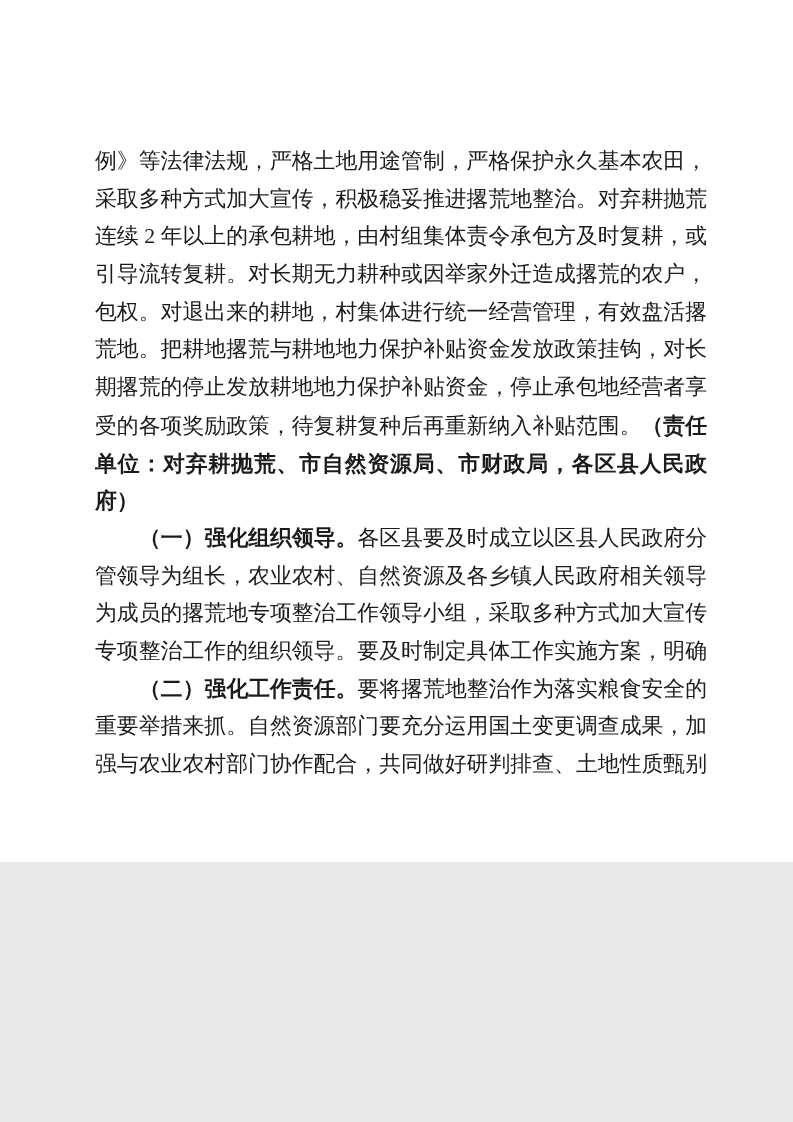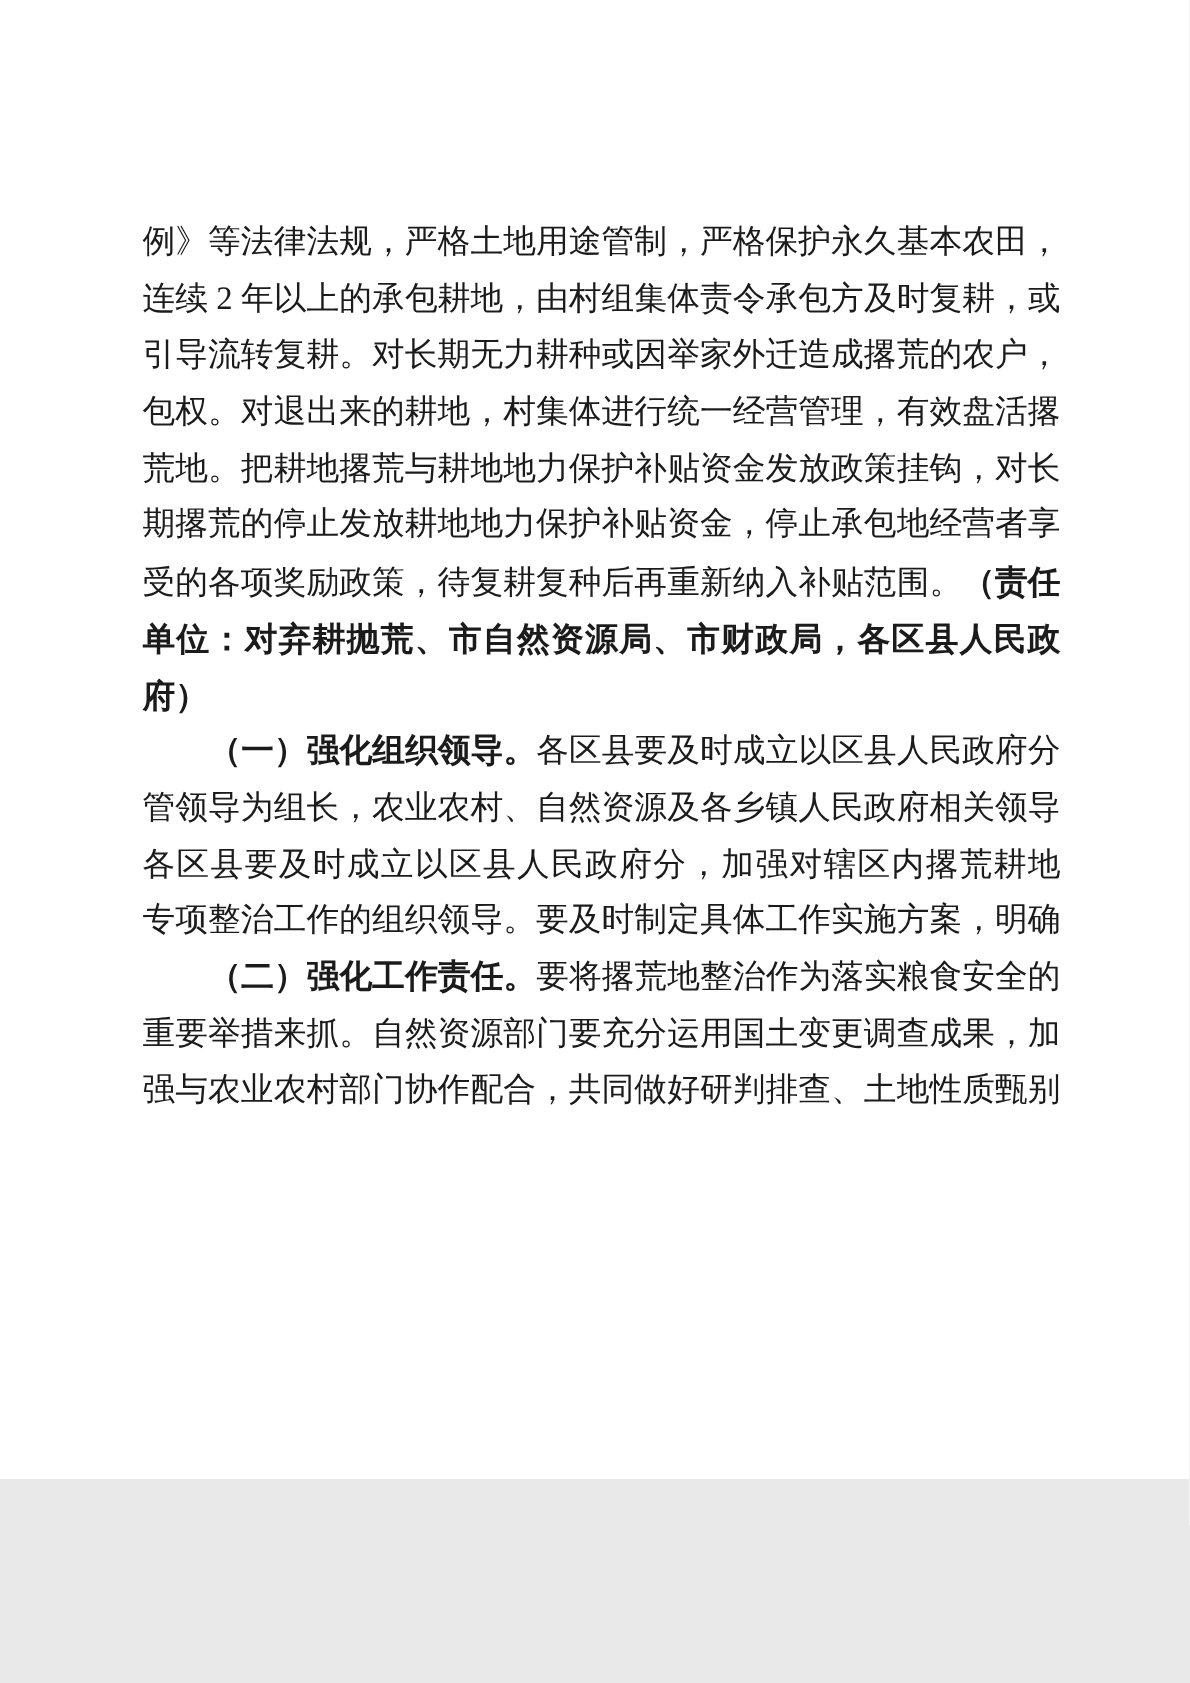--- a/index.html
+++ b/index.html
@@ -3,21 +3,21 @@
 <meta charset="utf-8">
 <style>
   html, body {
     margin: 0;
     padding: 0;
     background: #e9e9e9;
   }
   .page {
     position: relative;
     width: 793px;
-    height: 986px;
+    height: 862px;
     background: #ffffff;
     overflow: hidden;
     font-family: "Liberation Serif", serif;
     color: #1b1b1b;
   }
   .doc-body {
     position: absolute;
     left: 95px;
     top: 143px;
     width: 612px;
@@ -62,30 +62,31 @@
     font-family: "Liberation Serif", serif;
     color: #ec4899;
   }
 </style>
 </head>
 <body>
 
 <div class="page">
   <div class="doc-body">
       <div class="line"><span class="seg-body">例》等法律法规，严格土地用途管制，严格保护永久基本农田，</span></div>
+      <div class="line"><span class="seg-body">采取多种方式加大宣传，积极稳妥推进撂荒地整治。对弃耕抛荒</span></div>
       <div class="line"><span class="seg-body">连续 2 年以上的承包耕地，由村组集体责令承包方及时复耕，或</span></div>
       <div class="line"><span class="seg-body">引导流转复耕。对长期无力耕种或因举家外迁造成撂荒的农户，</span></div>
       <div class="line"><span class="seg-body">包权。对退出来的耕地，村集体进行统一经营管理，有效盘活撂</span></div>
       <div class="line"><span class="seg-body">荒地。把耕地撂荒与耕地地力保护补贴资金发放政策挂钩，对长</span></div>
       <div class="line"><span class="seg-body">期撂荒的停止发放耕地地力保护补贴资金，停止承包地经营者享</span></div>
       <div class="line"><span class="seg-body">受的各项奖励政策，待复耕复种后再重新纳入补贴范围。</span><span class="seg-hei">（责任</span></div>
       <div class="line"><span class="seg-hei">单位：对弃耕抛荒、市自然资源局、市财政局，各区县人民政</span></div>
       <div class="line no-justify"><span class="seg-hei">府）</span></div>
       <div class="line indent"><span class="seg-subhead">（一）强化组织领导。</span><span class="seg-body">各区县要及时成立以区县人民政府分</span></div>
       <div class="line"><span class="seg-body">管领导为组长，农业农村、自然资源及各乡镇人民政府相关领导</span></div>
-      <div class="line"><span class="seg-body">各区县要及时成立以区县人民政府分，加强对辖区内撂荒耕地</span></div>
+      <div class="line"><span class="seg-body">为成员的撂荒地专项整治工作领导小组，采取多种方式加大宣传</span></div>
       <div class="line"><span class="seg-body">专项整治工作的组织领导。要及时制定具体工作实施方案，明确</span></div>
       <div class="line indent"><span class="seg-subhead">（二）强化工作责任。</span><span class="seg-body">要将撂荒地整治作为落实粮食安全的</span></div>
       <div class="line"><span class="seg-body">重要举措来抓。自然资源部门要充分运用国土变更调查成果，加</span></div>
       <div class="line"><span class="seg-body">强与农业农村部门协作配合，共同做好研判排查、土地性质甄别</span></div>
     </div>
   <div class="page-number">- 26 -</div>
 </div>
 
 </body></html>

